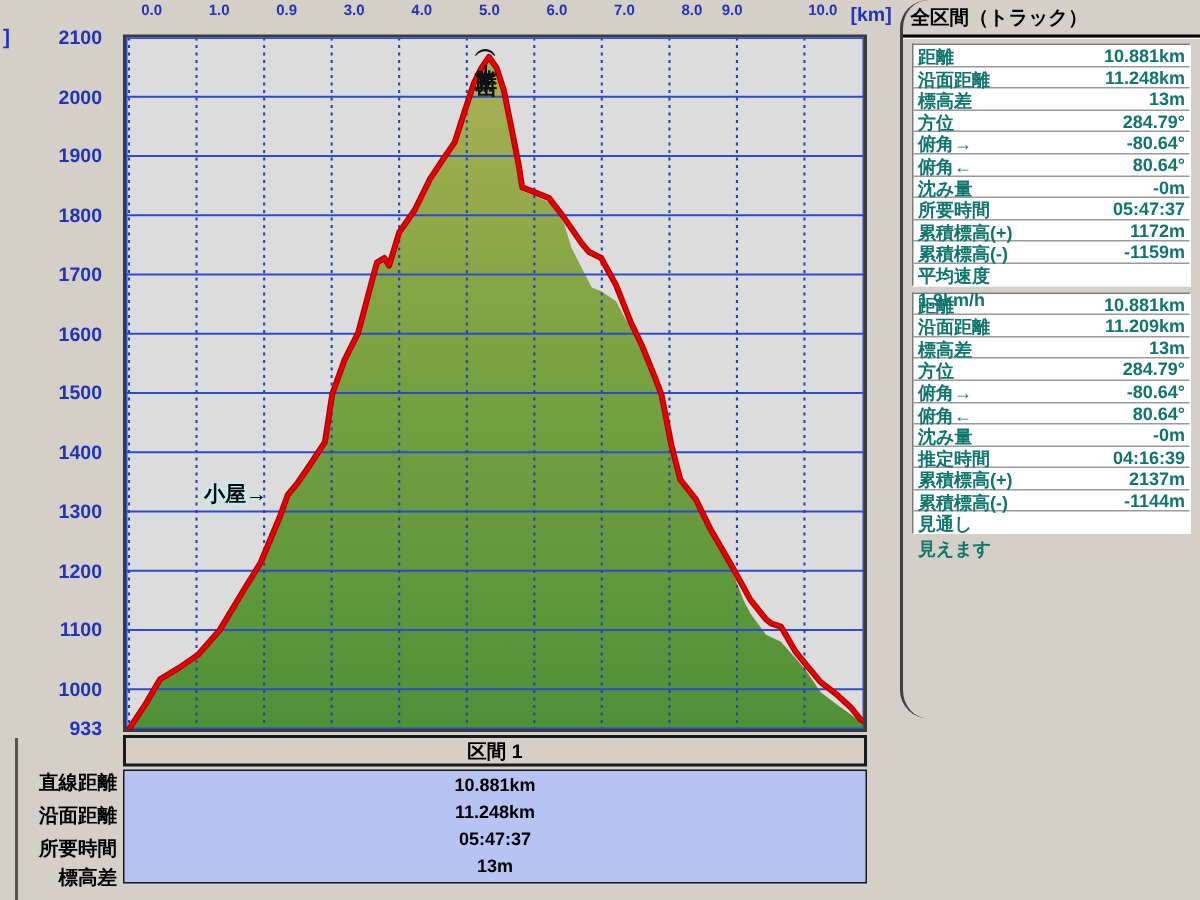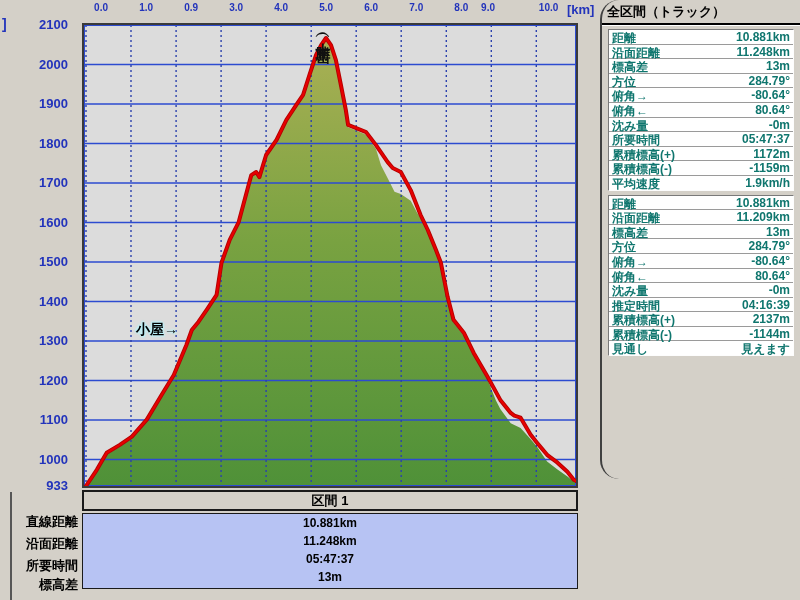--- a/index.html
+++ b/index.html
@@ -33,21 +33,21 @@
   #right{position:absolute;left:600px;top:0;width:200px;height:479px;background:#d4d0c8;
       border-left:2px solid #404040;box-sizing:border-box;border-radius:19px;}
   .phead{padding:3px 5px 2px;font-size:13px;font-weight:bold;color:#000;
       border-bottom:2px solid #000;box-shadow:0 1px 0 #ffffff;}
   .phead2{margin-top:7px;}
   .ptable{margin:4px 6px 0 6px;background:#ffffff;
       border:1px solid #7a7a7a;border-right-color:#fdfdfd;border-bottom-color:#fdfdfd;}
   .prow{display:flex;justify-content:space-between;align-items:flex-start;
       padding:0 3px;height:13.6px;font-size:12px;font-weight:bold;color:#0f766e;
       border-bottom:1px solid #9a9a9a;}
-  .prow:last-child{border-bottom:none;}
+  .prow:last-child{border-bottom:none;flex-direction:column;}
   .pl{white-space:nowrap;}
   .pv{white-space:nowrap;}
 </style>
 </head>
 <body>
 
 <div id="root">
 
   <span id="y-unit" class="blue">]</span>
   <span id="x-unit" class="blue">[km]</span>

